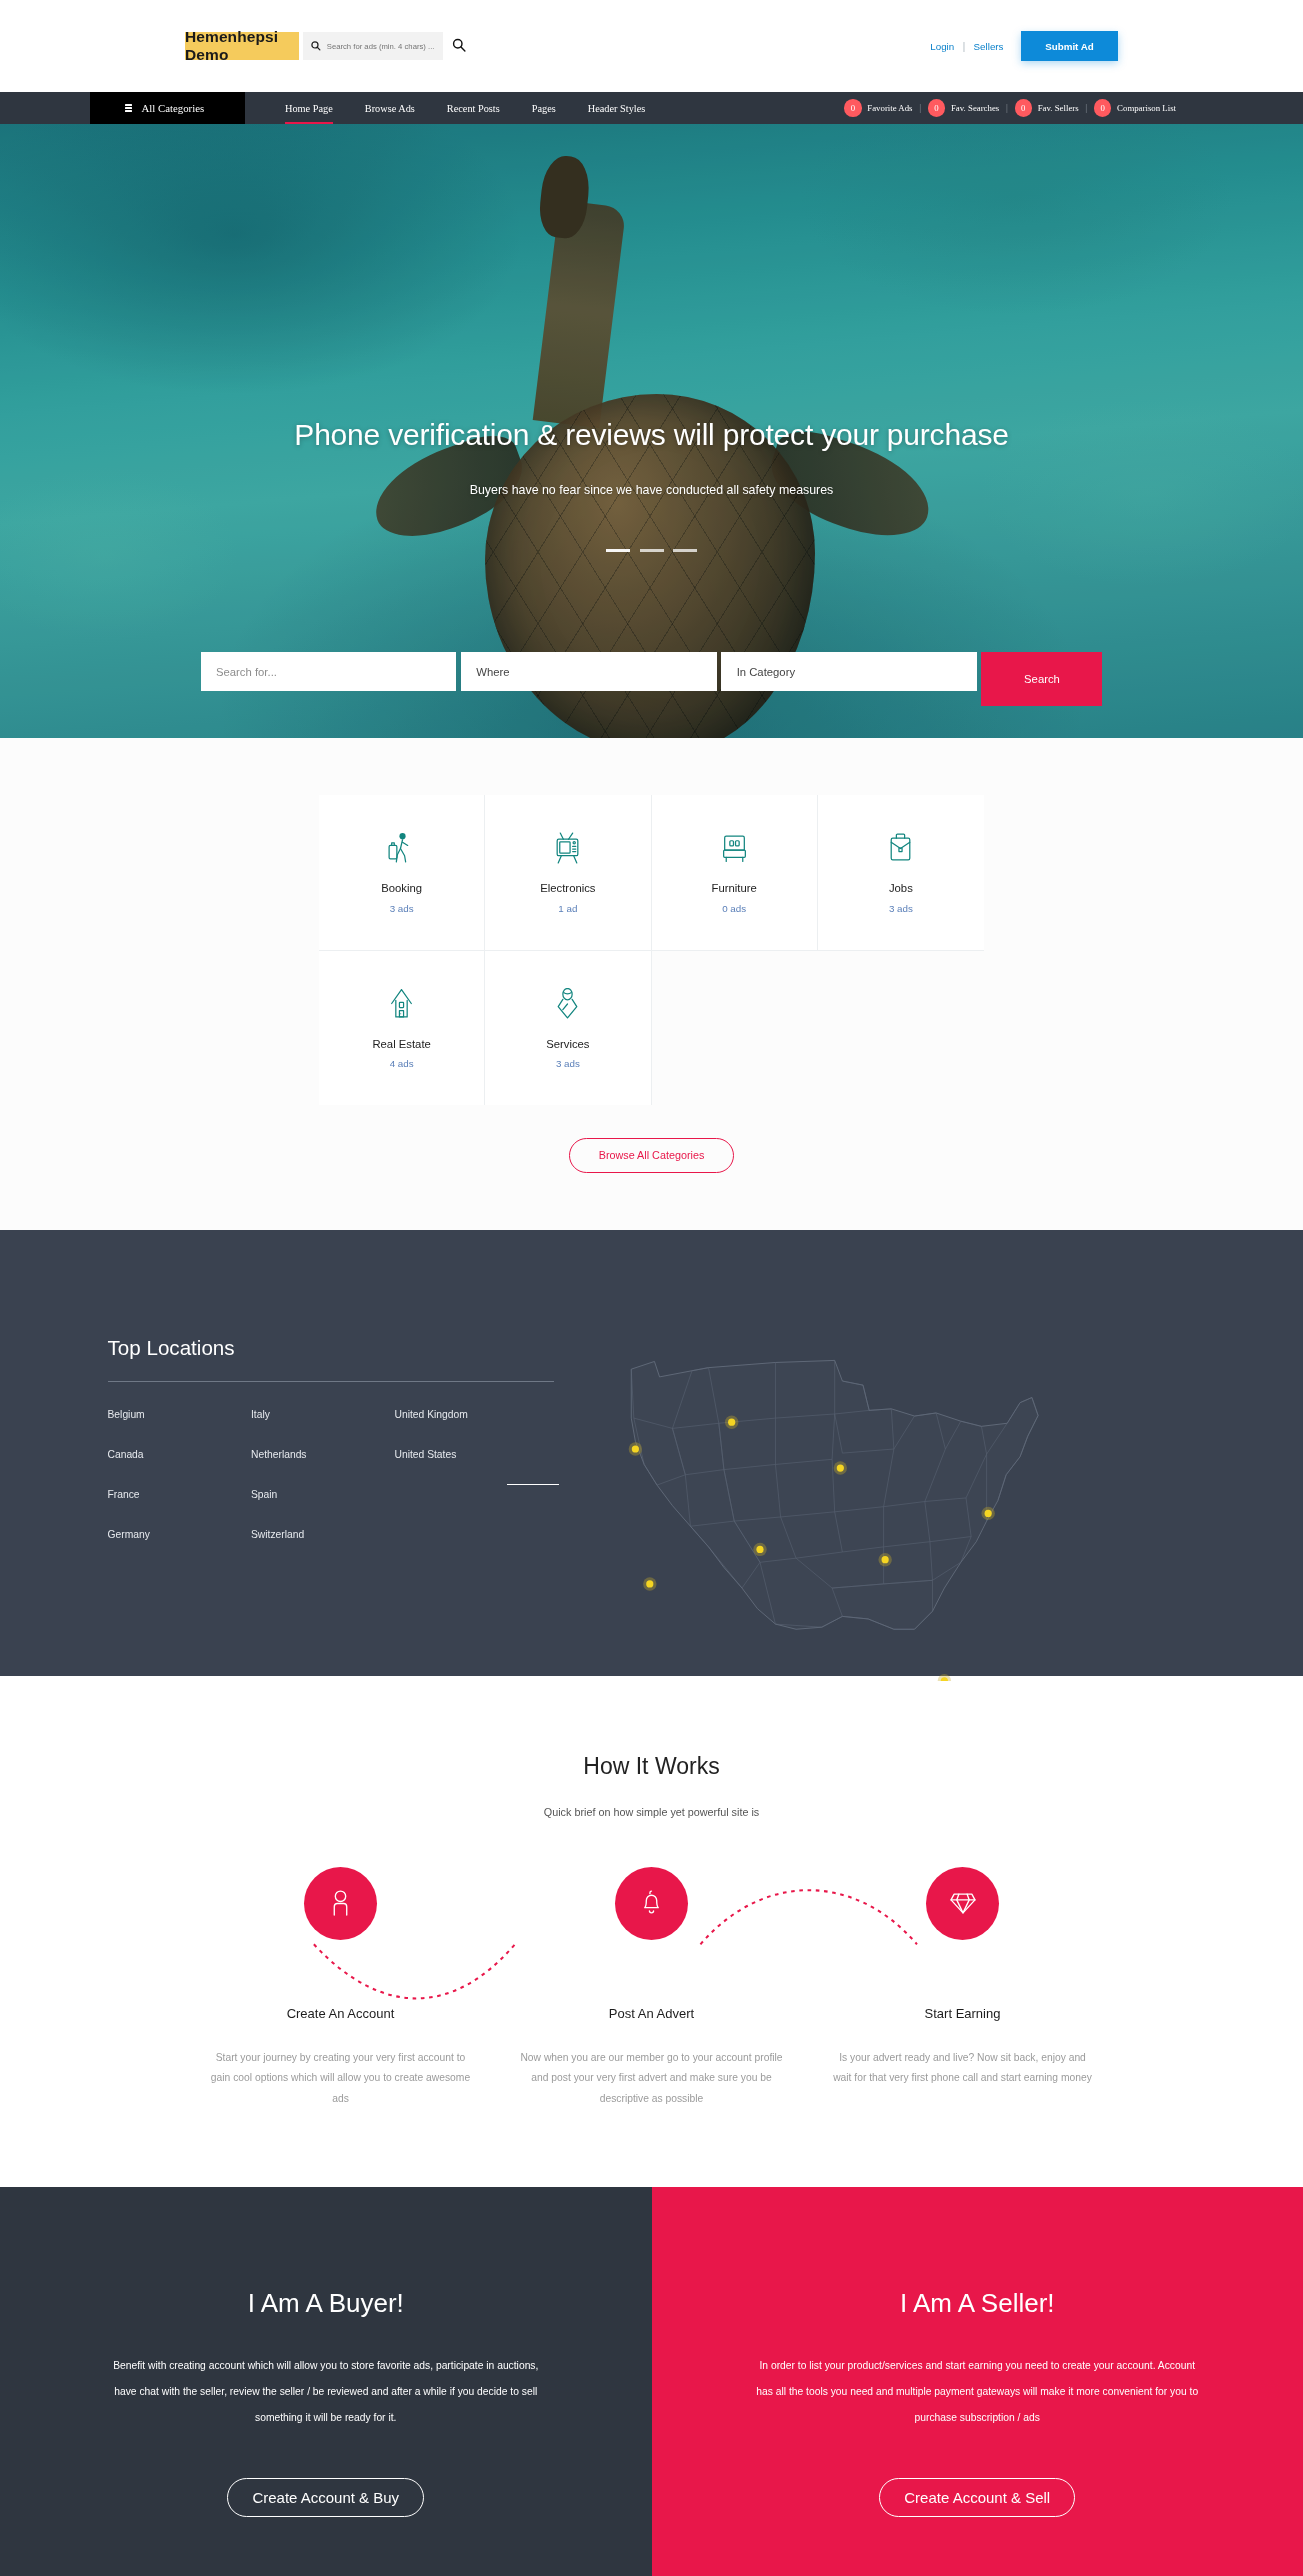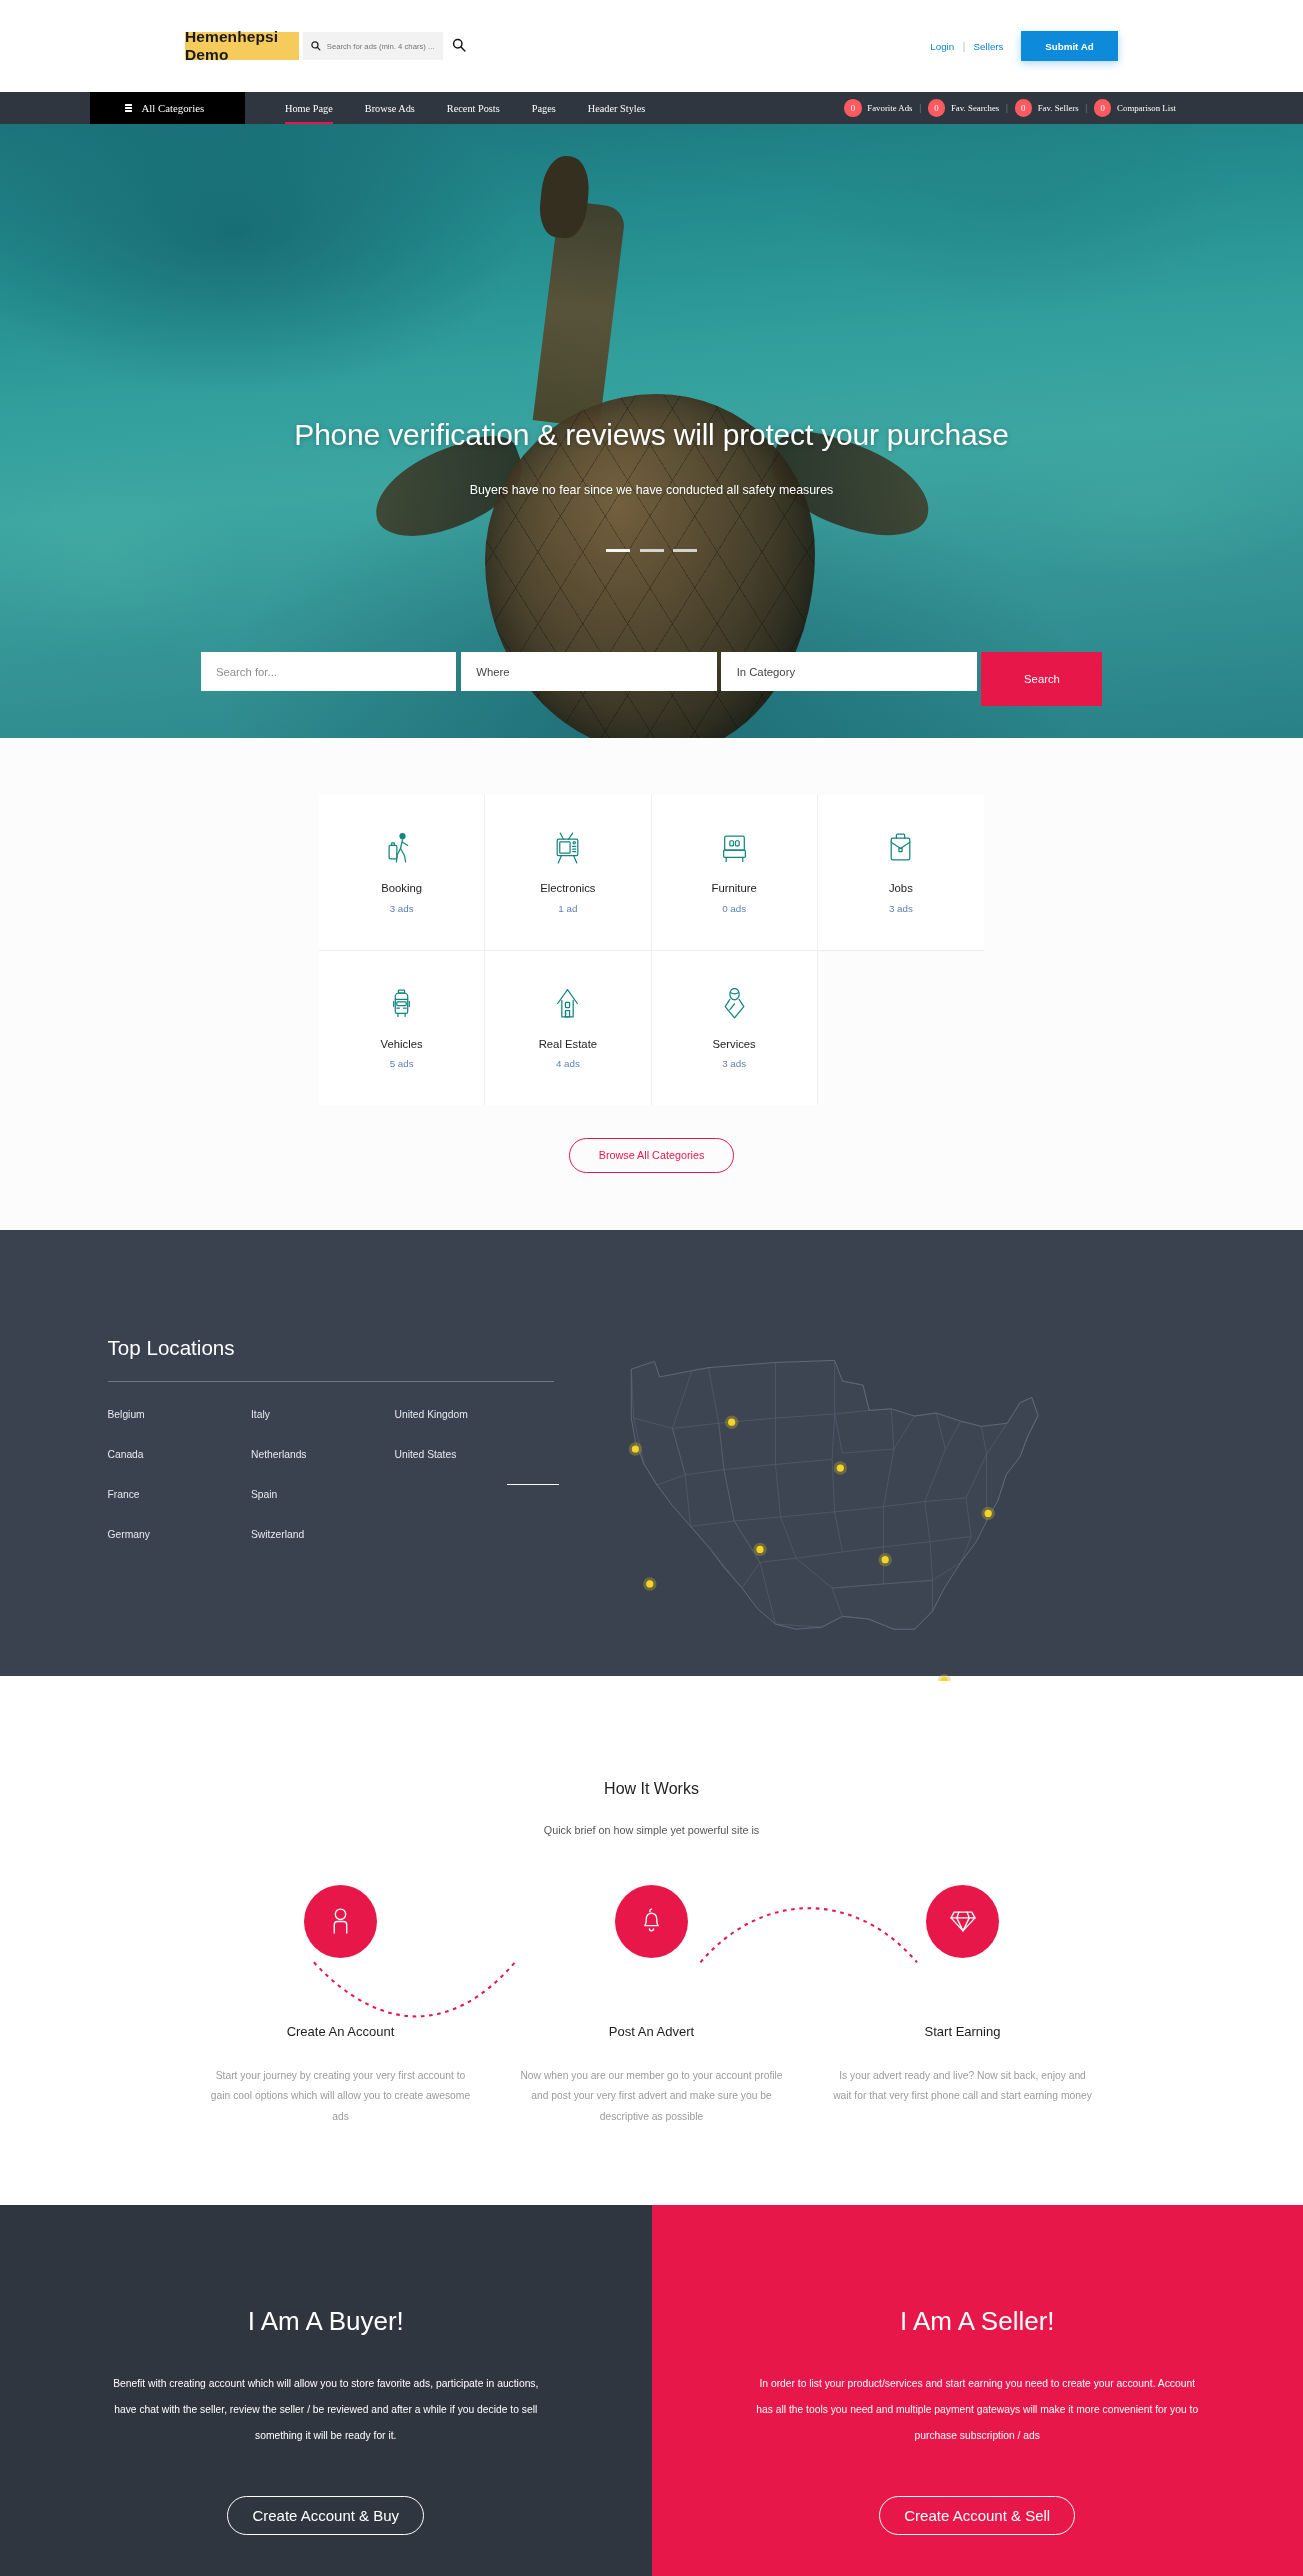--- a/index.html
+++ b/index.html
@@ -344,21 +344,21 @@
   .loc-title { color:#fff; font-size: 20.6px; font-weight: normal; }
   .loc-rule { height:0.5px; background:#6f7886; margin: 21.6px 0 27px; width:446px;}
   .loc-cols { display: grid; grid-template-columns: repeat(3, 1fr); column-gap: 0; row-gap: 29px; }
   .loc-link { color: #e7eaee; font-size: 10.3px; text-decoration: none; }
   .loc-right { flex: 1; position: relative; }
   .usmap { position:absolute; left: 15.5px; top: -15.5px; }
   .loc-dash { position:absolute; left:-31px; top:148px; width:52px; height:0.5px; background:#fff; }
 
   
   .how { background: #fff; padding: 77px 0 77px; text-align: center; }
-  .how-title { font-size: 16px; color: #222; font-weight: normal; margin-top: 27px; }
+  .how-title { font-size: 23px; color: #222; font-weight: normal; }
   .how-sub { font-size: 10.8px; color: #555; margin-top: 26px; }
   .how-grid { width: 933px; margin: 0 auto; display: grid; grid-template-columns: repeat(3,1fr); margin-top: 49px; position: relative;}
   .how-col { text-align: center; padding: 0 23px; position: relative; }
   .how-circle {
     width: 73px; height: 73px; border-radius: 50%;
     background: #e8174a;
     margin: 0 auto;
     display: flex; align-items: center; justify-content: center;
     position: relative; z-index: 3;
   }
@@ -559,35 +559,20 @@
             <path d="M18 12V6a2 2 0 012-2h12a2 2 0 012 2v6"></path>
             <rect x="8" y="12" width="36" height="42" rx="3"></rect>
             <path d="M8 20 L26 32 L44 20"></path>
             <path d="M23 31h6v7h-6z"></path>
           </svg>
         </div>
         <div class="cat-name">Jobs</div>
         <div class="cat-count">3 ads</div>
       </div>
 
-      <div class="cat-cell">
-        <div class="cat-icon">
-          <svg width="27" height="30" viewBox="0 0 52 58" fill="none" stroke="#12857f" stroke-width="2.4" stroke-linecap="round" stroke-linejoin="round">
-            <rect x="20" y="2" width="12" height="6" rx="1.5"></rect>
-            <path d="M14 14c0-3 3-6 6-6h12c3 0 6 3 6 6v30c0 2-1 3-3 3H17c-2 0-3-1-3-3z"></path>
-            <path d="M14 20h24"></path>
-            <rect x="17" y="25" width="18" height="7" rx="1.5"></rect>
-            <path d="M17 37h5 M30 37h5"></path>
-            <path d="M11 24v10 M41 24v10"></path>
-            <path d="M19 47v6 M33 47v6"></path>
-          </svg>
-        </div>
-        <div class="cat-name">Vehicles</div>
-        <div class="cat-count">5 ads</div>
-      </div>
 
       <div class="cat-cell">
         <div class="cat-icon">
           <svg width="27" height="32" viewBox="0 0 52 62" fill="none" stroke="#12857f" stroke-width="2.4" stroke-linecap="round" stroke-linejoin="round">
             <path d="M26 3 L7 30 M26 3 L45 30"></path>
             <path d="M15 24v32h22V24"></path>
             <rect x="22" y="28" width="8" height="10" rx="1"></rect>
             <path d="M22 44h8v12h-8z"></path>
             <circle cx="24.5" cy="50" r="1.1" fill="#12857f" stroke="none"></circle>
           </svg>

